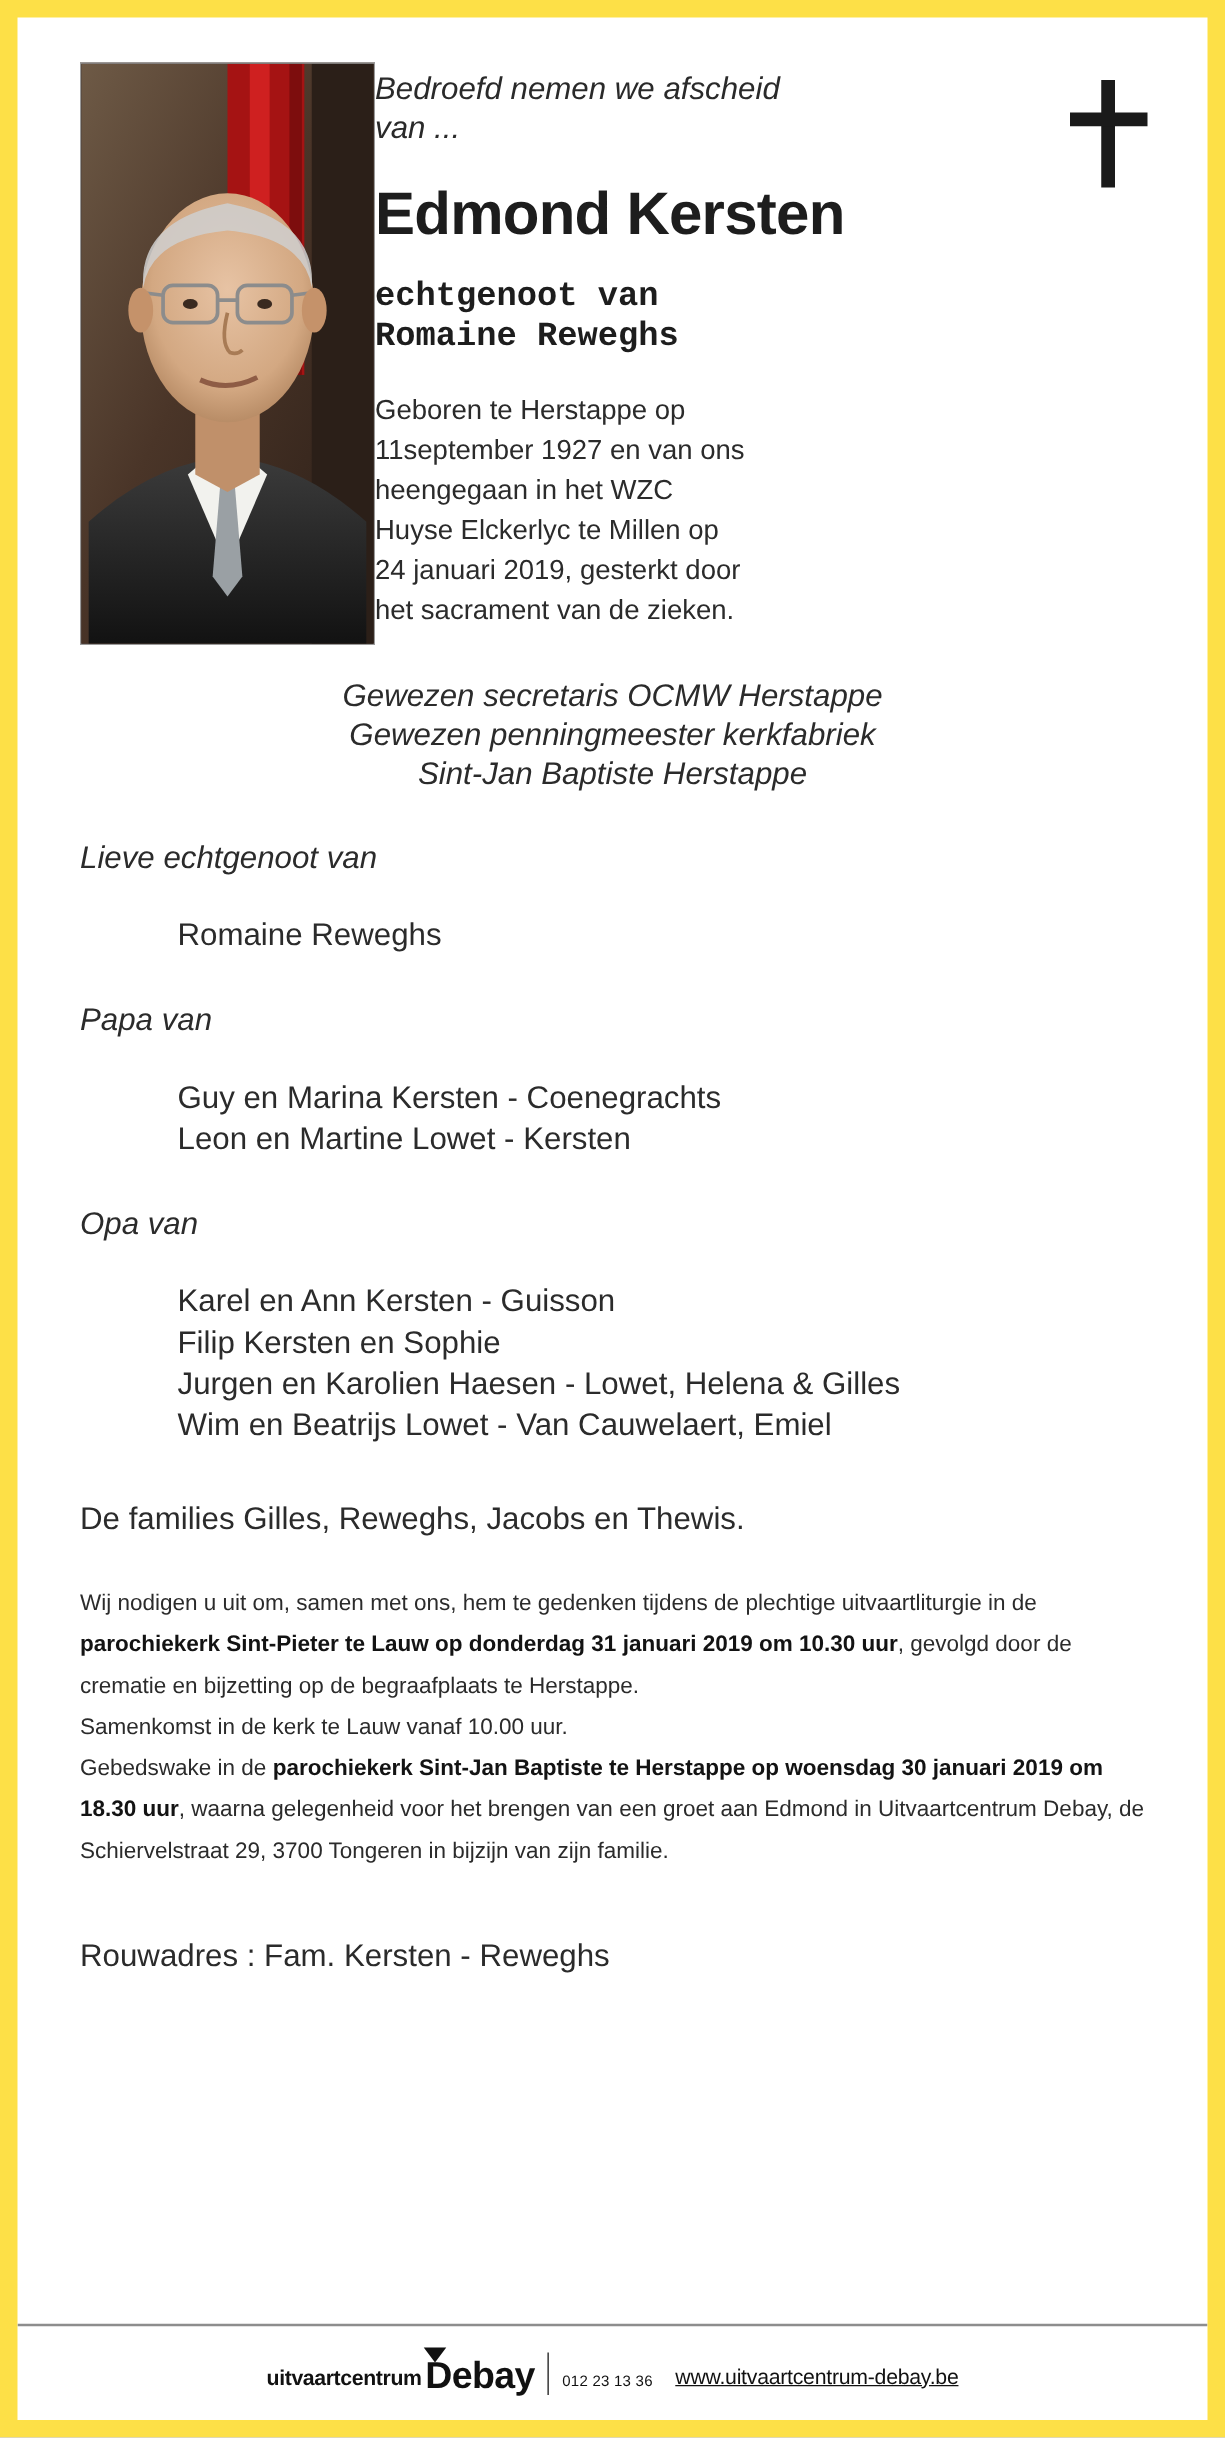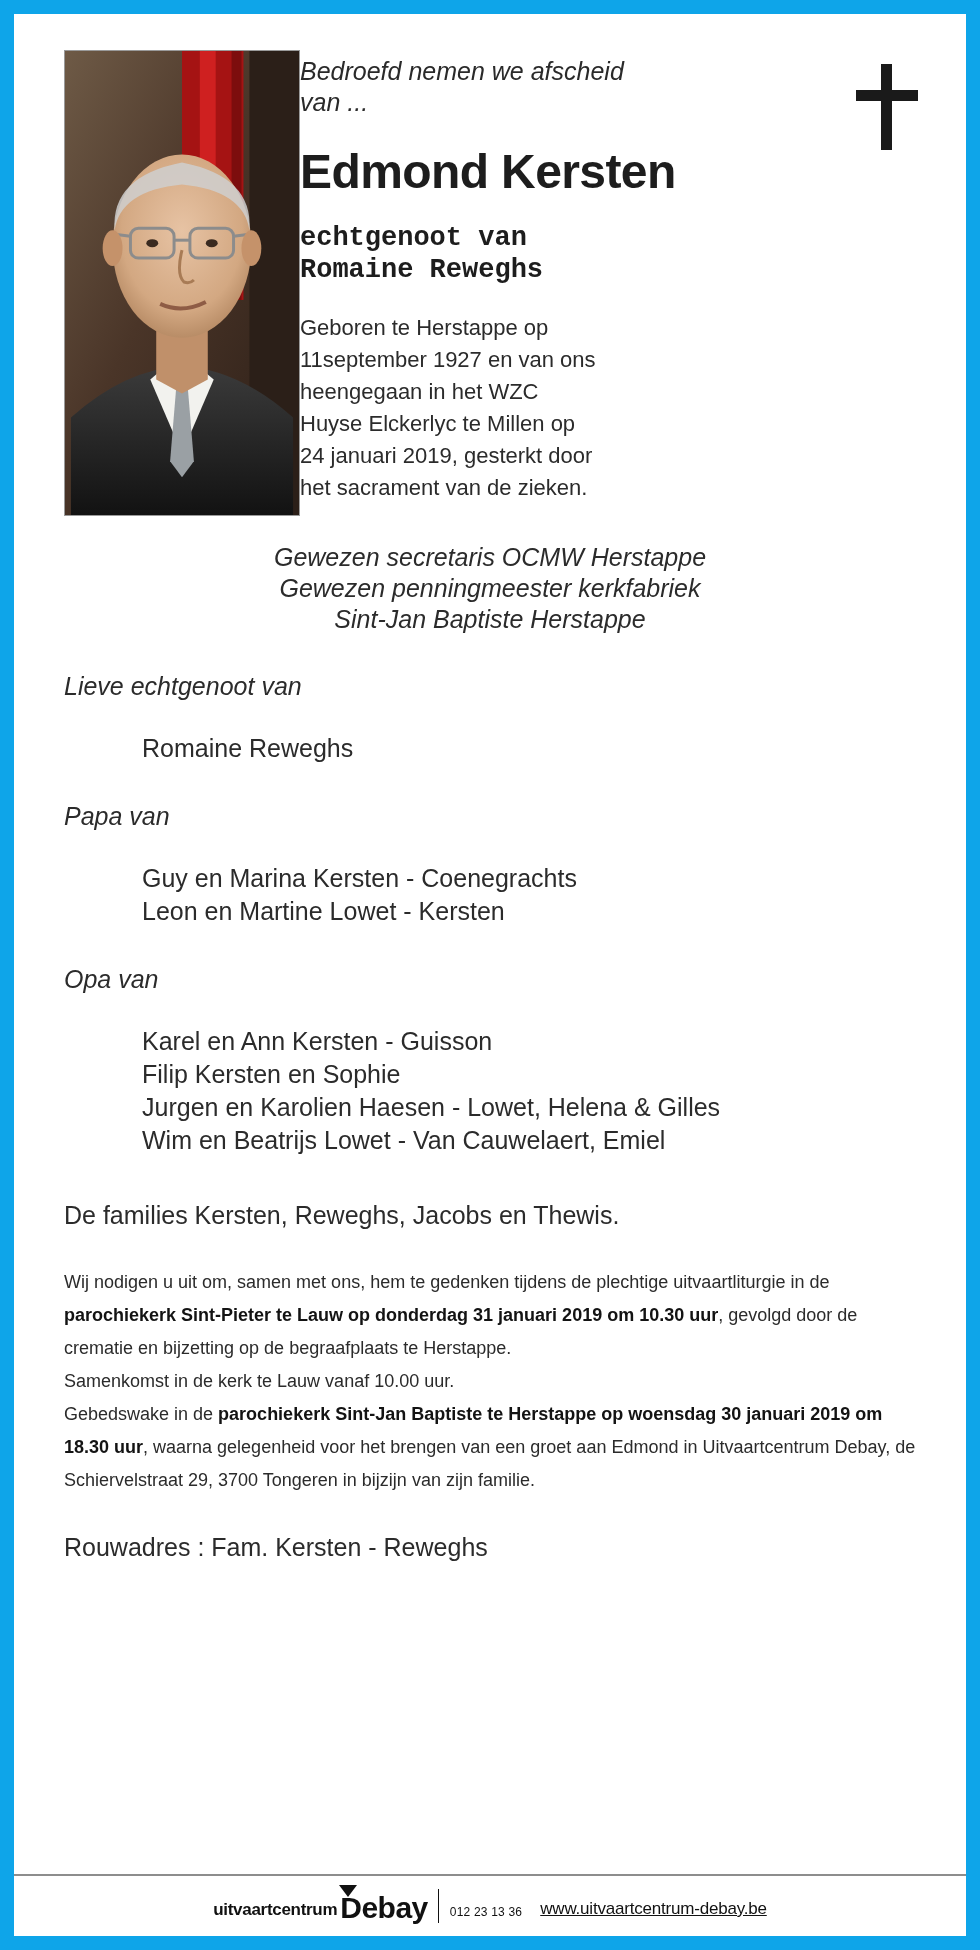--- a/index.html
+++ b/index.html
@@ -7,21 +7,21 @@
   html, body {
     width:980px;
     height:1950px;
     background:#c8c8c8;
     font-family:"Liberation Sans", sans-serif;
   }
   .page {
     position:relative;
     width:980px;
     height:1950px;
-    background:#0ea5e9;
+    background:#fde047;
     padding:14px 8px 14px 14px;
   }
   .card {
     position:relative;
     width:952px;
     height:1922px;
     background:#ffffff;
     overflow:hidden;
   }
 
@@ -145,32 +145,32 @@
 
   .invite {
     margin-top:34px;
     font-size:18px;
     line-height:33px;
     color:#2b2b2b;
   }
   .invite b { font-weight:bold; color:#131313; }
 
   .address {
-    margin-top:34px;
+    margin-top:52px;
     font-size:25px;
     line-height:33px;
     color:#2b2b2b;
   }
 
   
   .footer {
     position:absolute;
     left:0; right:0;
     bottom:0;
-    height:62px;
+    height:77px;
     border-top:2px solid #8d8d8d;
     display:flex;
     align-items:center;
     justify-content:center;
     text-align:right;
   }
   .logo-row {
     display:flex;
     align-items:flex-end;
     gap:0px;
@@ -343,21 +343,21 @@
       <div class="rel-block">
         <div class="rel-title">Opa van</div>
         <div class="rel-names">
           <div>Karel en Ann Kersten - Guisson</div>
           <div>Filip Kersten en Sophie</div>
           <div>Jurgen en Karolien Haesen - Lowet, Helena &amp; Gilles</div>
           <div>Wim en Beatrijs Lowet - Van Cauwelaert, Emiel</div>
         </div>
       </div>
 
-      <div class="families">De families Kersten, Reweghs, Jacobs en Thewis.</div>
+      <div class="families">De families Gilles, Reweghs, Jacobs en Thewis.</div>
 
       <div class="invite">
         <p><span>Wij nodigen u uit om, samen met ons, hem te gedenken tijdens de plechtige uitvaartliturgie in de </span><b>parochiekerk Sint-Pieter te Lauw op donderdag 31 januari 2019 om 10.30 uur</b><span>, gevolgd door de crematie en bijzetting op de begraafplaats te Herstappe.</span></p>
         <p>Samenkomst in de kerk te Lauw vanaf 10.00 uur.</p>
         <p><span>Gebedswake in de </span><b>parochiekerk Sint-Jan Baptiste te Herstappe op woensdag 30 januari 2019 om 18.30 uur</b><span>, waarna gelegenheid voor het brengen van een groet aan Edmond in Uitvaartcentrum Debay, de Schiervelstraat 29, 3700 Tongeren in bijzijn van zijn familie.</span></p>
       </div>
 
       <div class="address">
         <div>Rouwadres : Fam. Kersten - Reweghs</div>
       </div>

